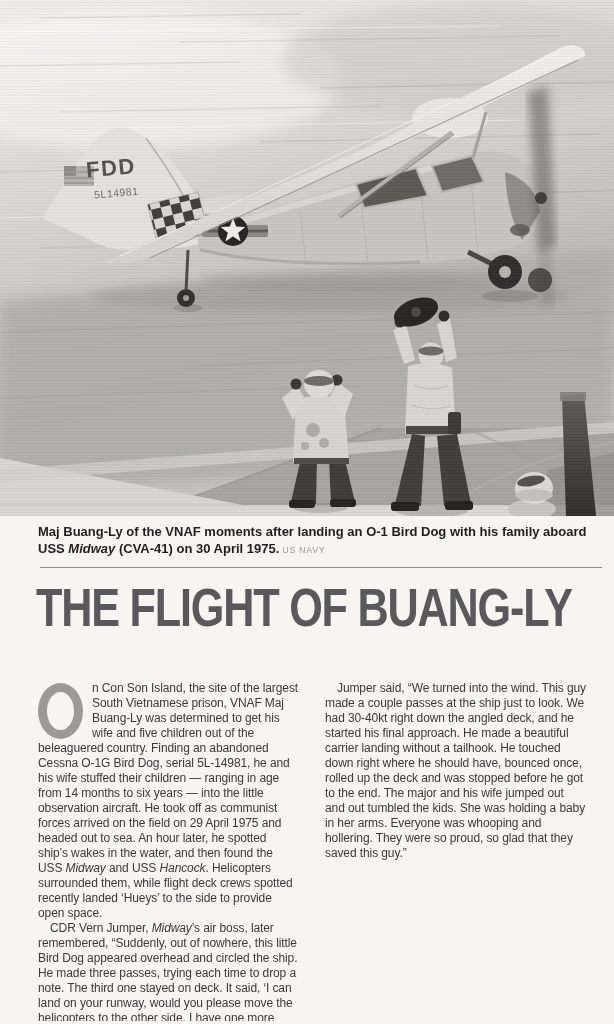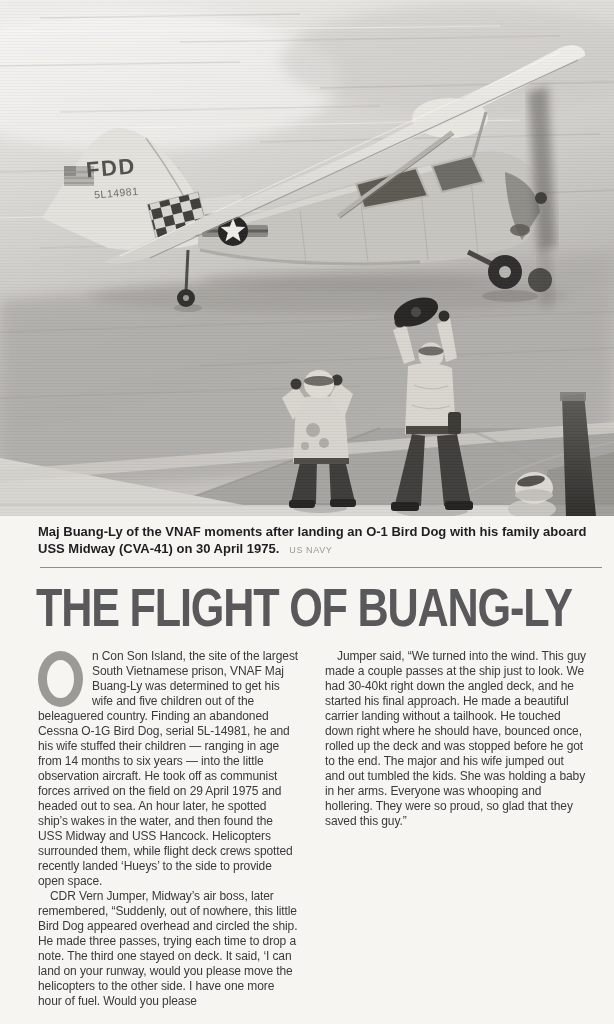--- a/index.html
+++ b/index.html
@@ -12,35 +12,35 @@
   .photo-wrap svg{display:block;}
   .grain{
     position:absolute;inset:0;pointer-events:none;
     background:repeating-linear-gradient(0deg, rgba(110,108,104,0.05) 0 1px, rgba(255,255,255,0.04) 1px 3px);
   }
   .caption{
     margin:7px 18px 0 38px;
     font-size:13px;line-height:17px;font-weight:bold;color:#1f1f20;
   }
   .caption .credit{
-    font-weight:normal;font-size:9px;color:#9b9995;letter-spacing:0.6px;margin-left:10px;
+    font-weight:normal;font-size:9px;color:#9b9995;letter-spacing:0.6px;margin-left:3px;
   }
   .rule{border:0;border-top:1px solid #8f8d89;margin:8px 12px 0 40px;}
   h1.headline{
     margin:12px 0 0 36px;font-size:54px;line-height:1;font-weight:bold;
     color:#59595b;letter-spacing:-1.5px;white-space:nowrap;
     transform:scaleX(0.8);transform-origin:0 50%;
   }
   .columns{
     display:flex;gap:26px;margin:15px 28px 0 38px;height:372px;overflow:hidden;
   }
-  .col{flex:1 1 0;font-size:12px;line-height:15px;letter-spacing:-0.1px;}
+  .col{flex:1 1 0;font-size:12px;line-height:15px;letter-spacing:-0.1px;margin-top:32px;}
   .col p{margin:0;}
   .col p.indent{text-indent:12px;}
-  .i{}
+  .i{font-style:italic;}
   .dropcap{
     float:left;box-sizing:border-box;width:45px;height:56px;
     border:9px solid #9c9a97;border-radius:50%;
     margin:2px 9px 1px 0;
   }
 </style>
 </head>
 <body>
 
 <div class="page">

